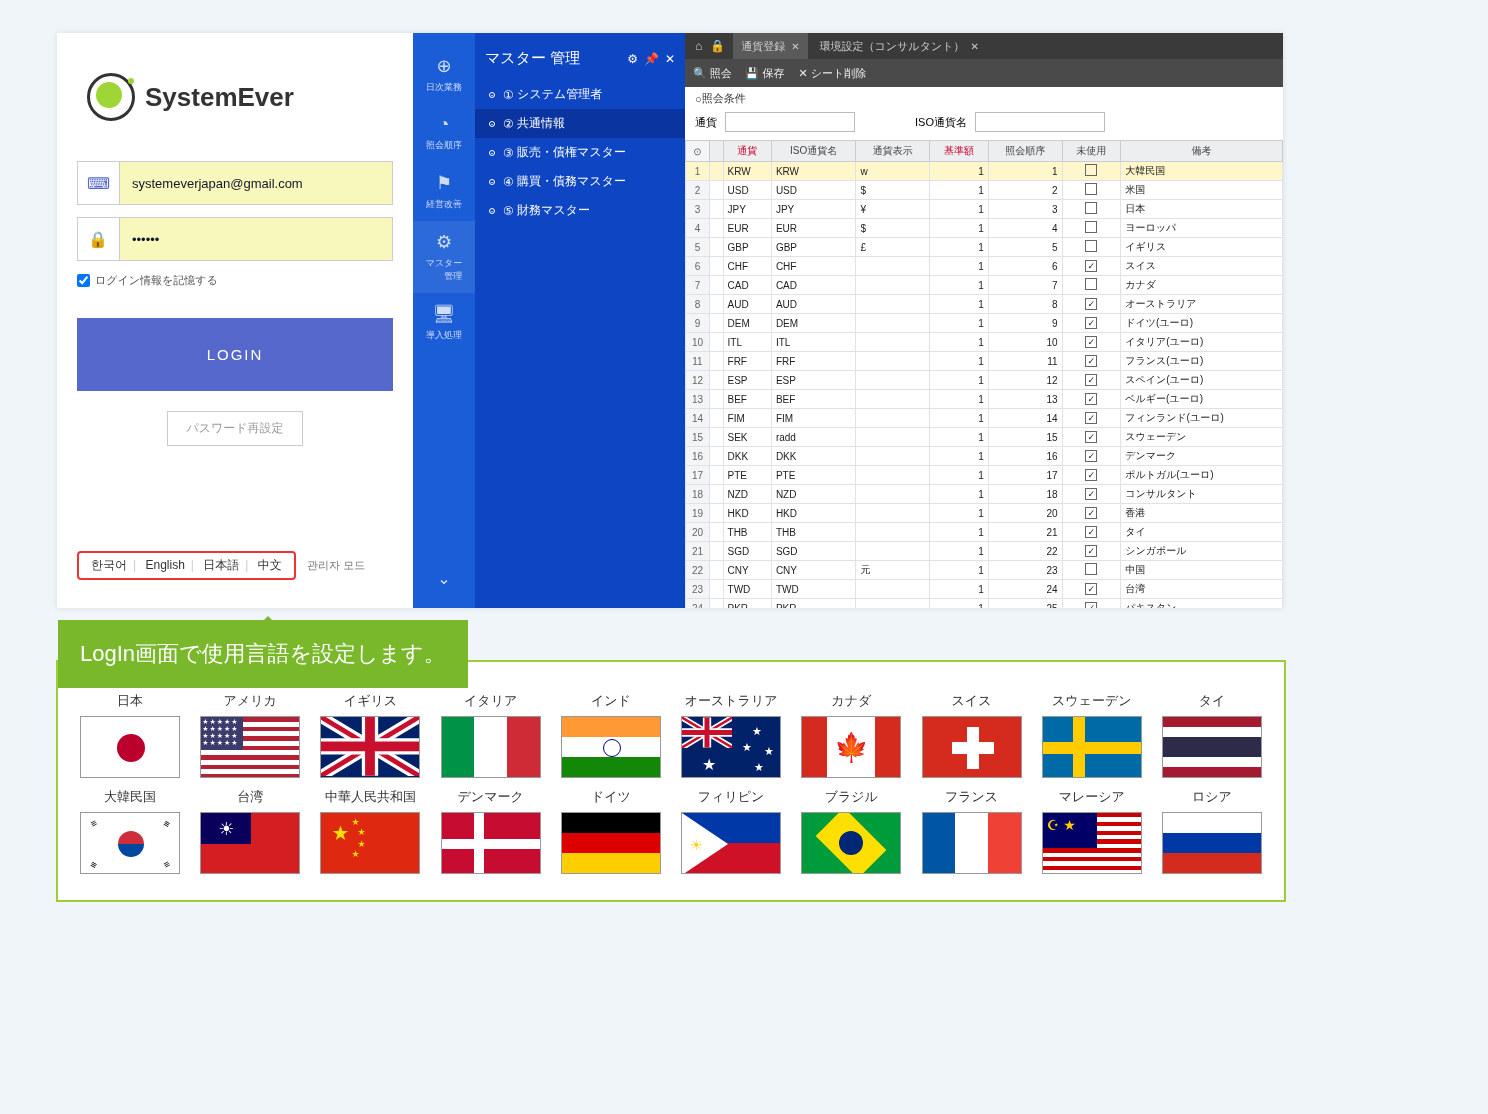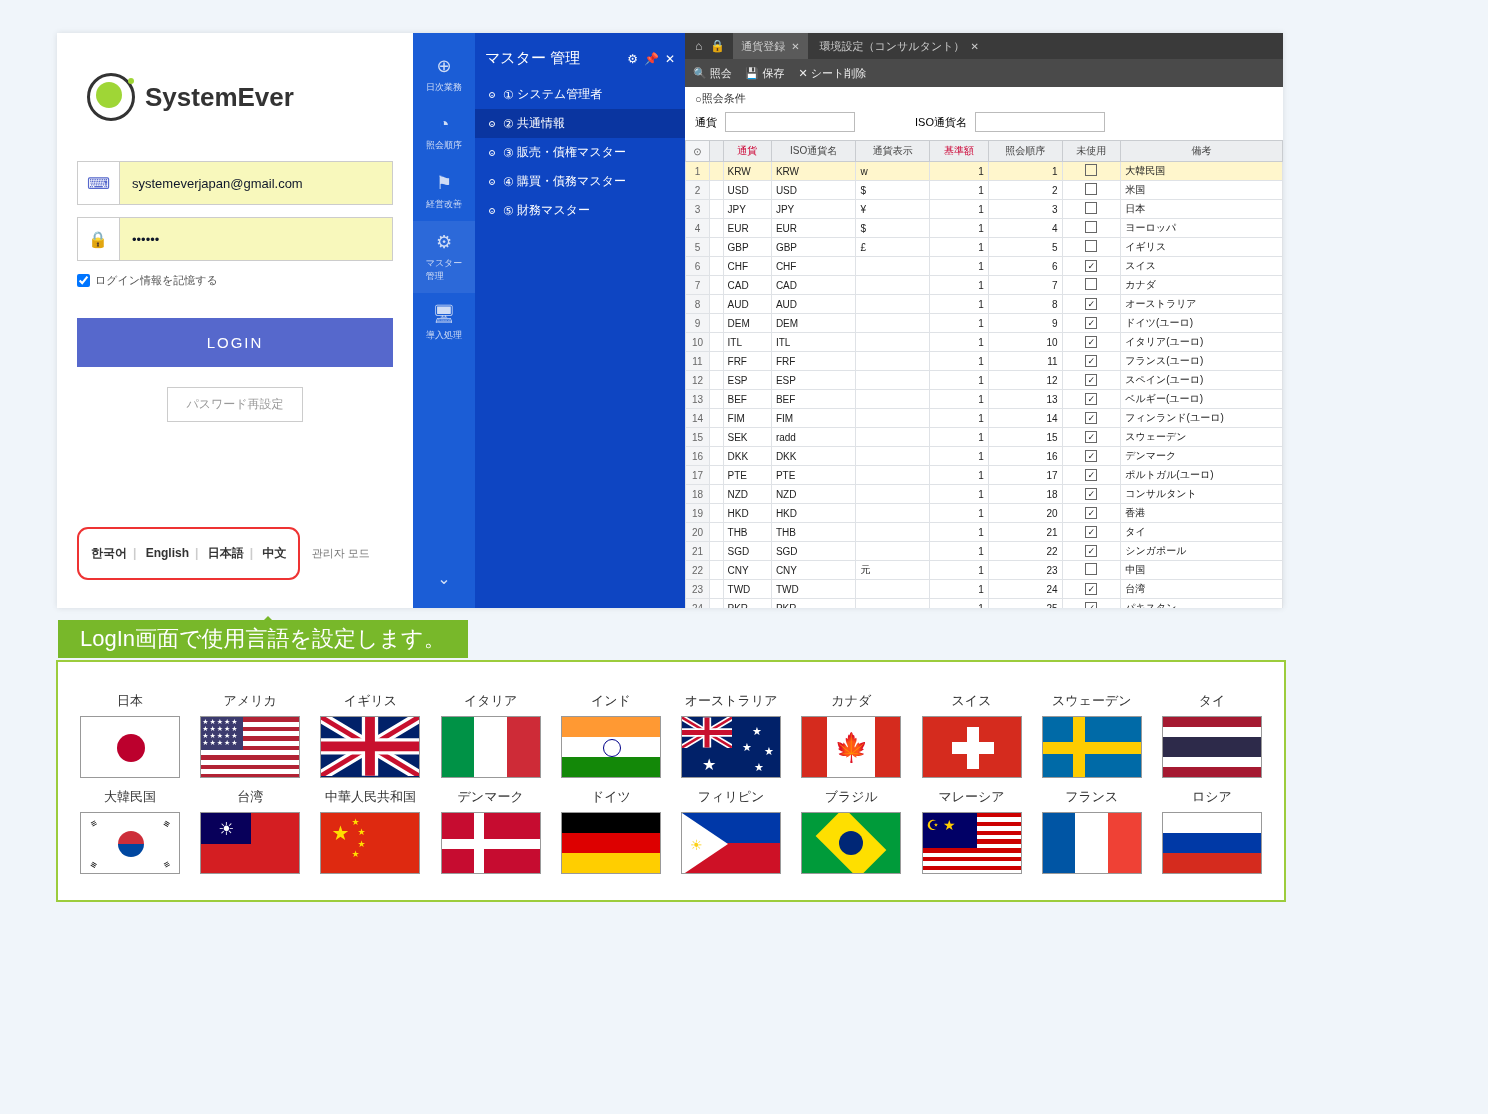--- a/index.html
+++ b/index.html
@@ -14,25 +14,25 @@
 .logo-icon::before { content:""; position:absolute; width: 26px; height:26px; background:#9fd636; border-radius:50%; left:6px; top:6px; }
 .logo-icon::after { content:""; position:absolute; width:6px; height:6px; background:#9fd636; border-radius:50%; right:-2px; top:2px; }
 .logo-text { font-size: 26px; font-weight:700; color:#333; }
 
 .input-group { display:flex; align-items:center; border:1px solid #ccc; margin-bottom:12px; background:#f8f8bc; }
 .input-group .icon-box { width:42px; height:42px; display:flex; align-items:center; justify-content:center; color:#5668cc; background:#fff; border-right:1px solid #ccc; font-size:16px; }
 .input-group input { flex:1; border:none; background:transparent; padding:10px 12px; font-size:13px; color:#0f172a; outline:none; }
 .remember { font-size:11px; color:#555; margin:8px 0 30px; display:flex; align-items:center; }
 .remember input { margin-right:5px; }
 
-.login-btn { width:100%; background:#5668cc; color:#fff; border:none; padding:16px; font-size:15px; letter-spacing:2px; cursor:pointer; }
+.login-btn { width:100%; background:#5668cc; color:#fff; border:none; padding:28px; font-size:15px; letter-spacing:2px; cursor:pointer; }
 .reset-btn { display:block; margin:20px auto 0; border:1px solid #ccc; background:#fff; color:#999; padding:8px 18px; font-size:12px; cursor:pointer; }
 
 .lang-bar { position:absolute; bottom:28px; left:20px; right:20px; font-size:12px; color:#333; }
-.lang-box { display:inline-block; border:2px solid #e33; padding:16px 8px; border-radius:11px;font-weight:bold; }
+.lang-box { display:inline-block; border:2px solid #e33; padding:4px 8px; border-radius:4px; }
 .lang-box span { margin:0 4px; cursor:pointer; }
 .lang-box .sep { color:#ccc; margin:0 2px; }
 .admin-mode { margin-left:8px; color:#777; font-size:11px; }
 
 
 .sidebar { width:62px; background:#1b5dd6; display:flex; flex-direction:column; align-items:center; padding-top:12px; color:#cfdcf5; font-size:9px; }
 .sidebar-item { display:flex; flex-direction:column; align-items:center; padding:10px 0; width:100%; cursor:pointer; }
 .sidebar-item .sicon { font-size:18px; margin-bottom:4px; }
 .sidebar-item.sel { background:rgba(255,255,255,.08); }
 .sidebar-chevron { margin-top:auto; margin-bottom:20px; color:#cfdcf5; font-size:16px; }
@@ -68,21 +68,21 @@
 table.grid th { background:#eceef0; border:1px solid #c9ccd0; padding:3px 4px; font-weight:normal; color:#444; white-space:nowrap; }
 table.grid td { border:1px solid #dfe2e6; padding:2px 4px; white-space:nowrap; }
 table.grid .idx { text-align:center; background:#f4f5f7; color:#666; width:24px; }
 table.grid th.redh { color:#c03; }
 table.grid tr.sel td { background:#fff6cc; }
 table.grid .center { text-align:center; }
 table.grid .right { text-align:right; }
 .chk { display:inline-block; width:12px; height:12px; border:1px solid #666; line-height:10px; font-size:9px; text-align:center; }
 
 
-.callout { position:absolute; left:58px; top:620px; background:#78b82a; color:#fff; font-size:22px; padding:4px 22px; z-index:5; }
+.callout { position:absolute; left:58px; top:620px; background:#78b82a; color:#fff; font-size:22px; padding:19px 22px; z-index:5; }
 .callout::before { content:""; position:absolute; top:-14px; left:200px; border:10px solid transparent; border-bottom-color:#78b82a; }
 
 .flags-box { position:absolute; left:56px; top:660px; width:1230px; border:2px solid #9ccc3c; background:#fff; padding:30px 16px 16px; }
 .flag-row { display:flex; justify-content:space-between; margin-bottom:10px; }
 .flag-cell { width:112px; display:flex; flex-direction:column; align-items:center; }
 .flag-cell .flabel { font-size:13px; color:#333; margin-bottom:6px; text-align:center; }
 .flag { width:100px; height:62px; border:1px solid #999; position:relative; overflow:hidden; }
 
 .jp { background:#fff; } .jp::after{content:"";position:absolute;width:28px;height:28px;background:#bc002d;border-radius:50%;left:36px;top:17px;}
 
@@ -181,21 +181,21 @@
     <div class="sidebar-item">
         <div class="sicon">◔</div>
         <div>照会順序</div>
       </div>
     <div class="sidebar-item">
         <div class="sicon">⚑</div>
         <div>経営改善</div>
       </div>
     <div class="sidebar-item sel">
         <div class="sicon">⚙</div>
-        <div style="white-space:pre-line;text-align:left;">マスター
+        <div style="white-space:pre-line;text-align:right;">マスター
 管理</div>
       </div>
     <div class="sidebar-item">
         <div class="sicon">🖥</div>
         <div>導入処理</div>
       </div>
     <div class="sidebar-chevron">⌄</div>
   </div>
 
   <div class="tree-panel">
@@ -676,34 +676,34 @@
         </div>
       </div>
       <div class="flag-cell">
         <div class="flabel">ブラジル</div>
         <div class="flag br">
           <div class="d"></div>
           <div class="c"></div>
         </div>
       </div>
       <div class="flag-cell">
-        <div class="flabel">マレーシア</div>
-        <div class="flag my">
-          <div class="c">☪ ★</div>
-        </div>
-      </div>
-      <div class="flag-cell">
         <div class="flabel">フランス</div>
         <div class="flag fr">
           <div class="b"></div>
           <div class="w"></div>
           <div class="r"></div>
         </div>
       </div>
       <div class="flag-cell">
+        <div class="flabel">マレーシア</div>
+        <div class="flag my">
+          <div class="c">☪ ★</div>
+        </div>
+      </div>
+      <div class="flag-cell">
         <div class="flabel">ロシア</div>
         <div class="flag ru">
           <div class="w"></div>
           <div class="b"></div>
           <div class="r"></div>
         </div>
       </div>
     </div>
 </div>
 

